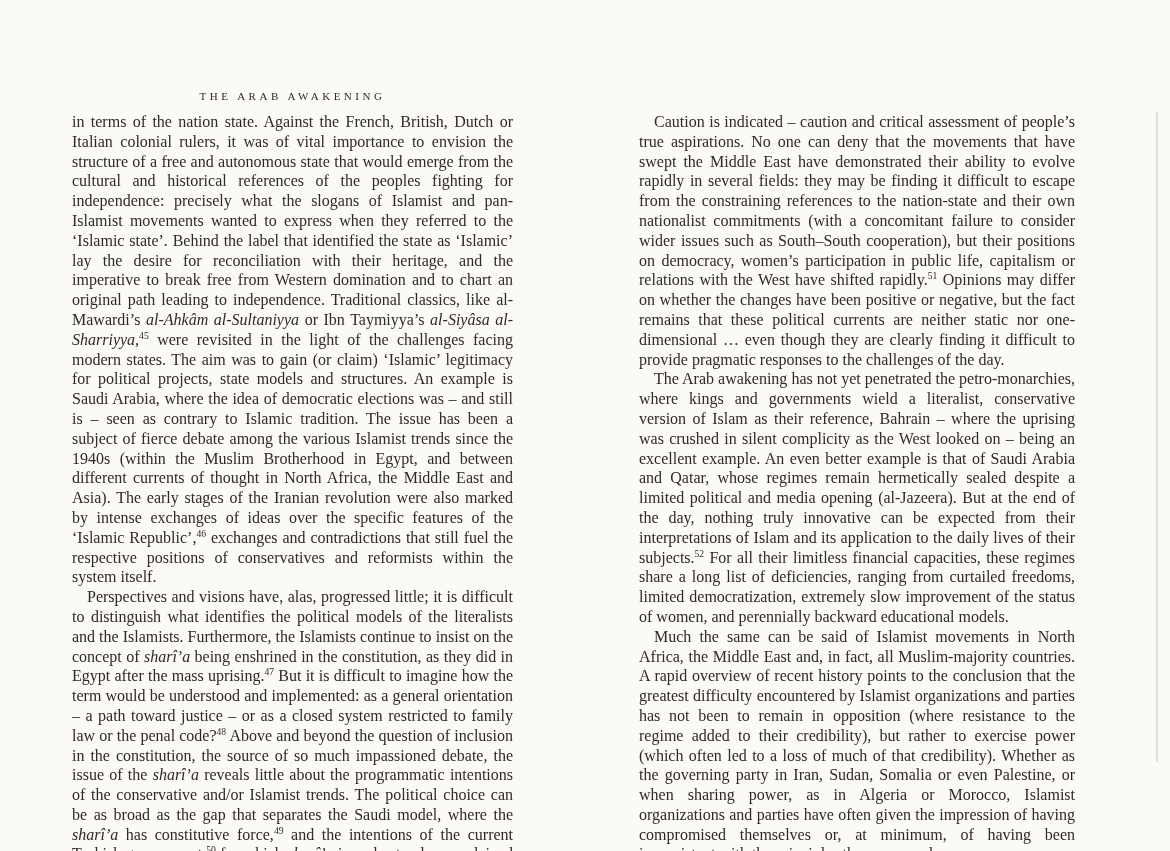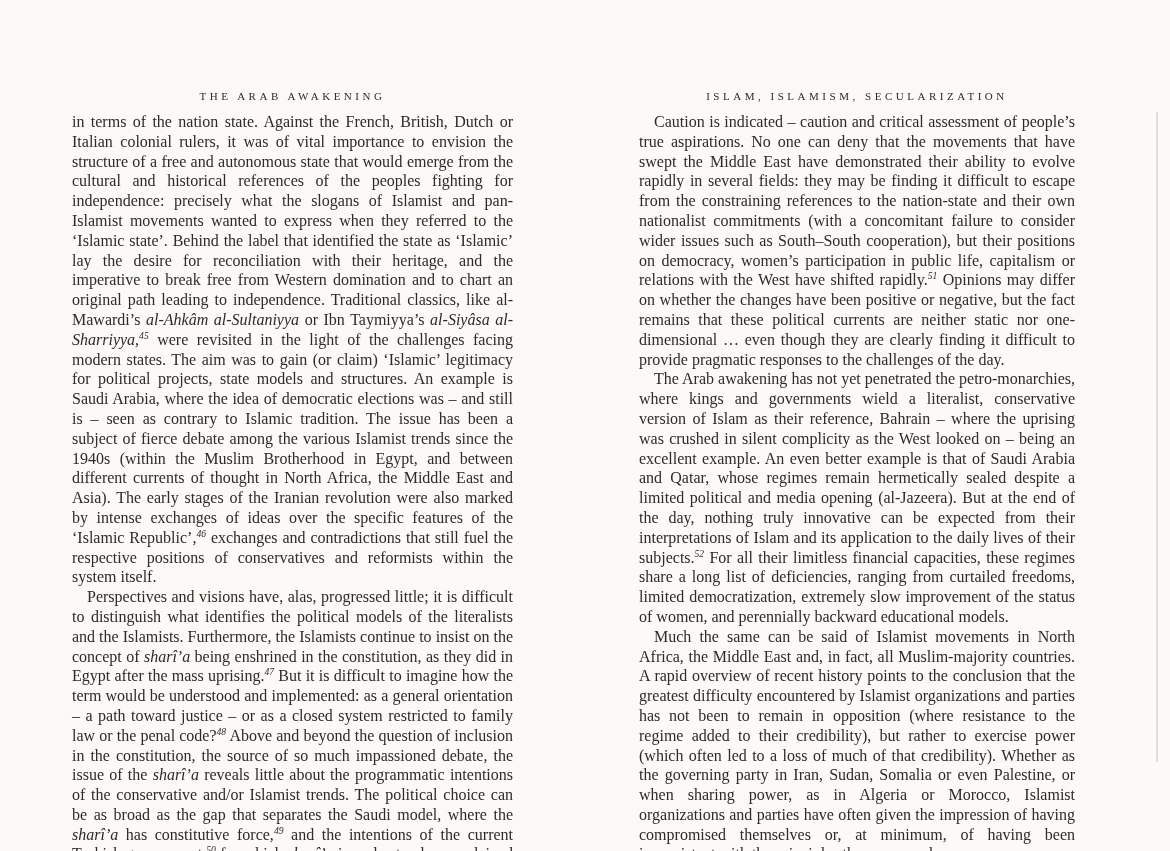--- a/index.html
+++ b/index.html
@@ -41,21 +41,20 @@
     line-height: 19.8px;
     text-align: justify;
   }
   .para { margin: 0; }
   .para.indent { text-indent: 15px; }
   .para em { font-style: italic; font-family: Liberation Serif, serif; }
   .para sup {
     font-size: 0.60em;
     line-height: 0;
     vertical-align: super;
-    font-style: italic;
   }
   .folio {
     position: absolute;
     top: 814px;
     left: 0; right: 0;
     text-align: center;
     font-size: 12.5px;
     letter-spacing: 0.22em;
     color: var(--ink, #2e2a26);
   }
@@ -76,21 +75,20 @@
 
   <section class="page page-left">
     <div class="running-head">THE ARAB AWAKENING</div>
     <div class="page-body">
         <p class="para"><span>in terms of the nation state. Against the French, British, Dutch or Italian colonial rulers, it was of vital importance to envision the structure of a free and autonomous state that would emerge from the cultural and historical references of the peoples fighting for independence: precisely what the slogans of Islamist and pan-Islamist movements wanted to express when they referred to the ‘Islamic state’. Behind the label that identified the state as ‘Islamic’ lay the desire for reconciliation with their heritage, and the imperative to break free from Western domination and to chart an original path leading to independence. Traditional classics, like al-Mawardi’s </span><em>al-Ahkâm al-Sultaniyya</em><span> or Ibn Taymiyya’s </span><em>al-Siyâsa al-Sharriyya</em><span>,</span><sup>45</sup><span> were revisited in the light of the challenges facing modern states. The aim was to gain (or claim) ‘Islamic’ legitimacy for political projects, state models and structures. An example is Saudi Arabia, where the idea of democratic elections was – and still is – seen as contrary to Islamic tradition. The issue has been a subject of fierce debate among the various Islamist trends since the 1940s (within the Muslim Brotherhood in Egypt, and between different currents of thought in North Africa, the Middle East and Asia). The early stages of the Iranian revolution were also marked by intense exchanges of ideas over the specific features of the ‘Islamic Republic’,</span><sup>46</sup><span> exchanges and contradictions that still fuel the respective positions of conservatives and reformists within the system itself.</span></p>
         <p class="para indent"><span>Perspectives and visions have, alas, progressed little; it is difficult to distinguish what identifies the political models of the literalists and the Islamists. Furthermore, the Islamists continue to insist on the concept of </span><em>sharî’a</em><span> being enshrined in the constitution, as they did in Egypt after the mass uprising.</span><sup>47</sup><span> But it is difficult to imagine how the term would be understood and implemented: as a general orientation – a path toward justice – or as a closed system restricted to family law or the penal code?</span><sup>48</sup><span> Above and beyond the question of inclusion in the constitution, the source of so much impassioned debate, the issue of the </span><em>sharî’a</em><span> reveals little about the programmatic intentions of the conservative and/or Islamist trends. The political choice can be as broad as the gap that separates the Saudi model, where the </span><em>sharî’a</em><span> has constitutive force,</span><sup>49</sup><span> and the intentions of the current Turkish government,</span><sup>50</sup><span> for which </span><em>sharî’a</em><span> is understood, as explained by Recep Tayyip Erdoğan, as a striving for less corruption, and for greater equality and freedom.</span></p>
       </div>
   </section>
 
   <section class="page page-right">
-    <div class="running-head">ISLAM, ISLAMISM, SECULARIZATION</div>
     <div class="page-body">
         <p class="para indent"><span>Caution is indicated – caution and critical assessment of people’s true aspirations. No one can deny that the movements that have swept the Middle East have demonstrated their ability to evolve rapidly in several fields: they may be finding it difficult to escape from the constraining references to the nation-state and their own nationalist commitments (with a concomitant failure to consider wider issues such as South–South cooperation), but their positions on democracy, women’s participation in public life, capitalism or relations with the West have shifted rapidly.</span><sup>51</sup><span> Opinions may differ on whether the changes have been positive or negative, but the fact remains that these political currents are neither static nor one-dimensional … even though they are clearly finding it difficult to provide pragmatic responses to the challenges of the day.</span></p>
         <p class="para indent"><span>The Arab awakening has not yet penetrated the petro-monarchies, where kings and governments wield a literalist, conservative version of Islam as their reference, Bahrain – where the uprising was crushed in silent complicity as the West looked on – being an excellent example. An even better example is that of Saudi Arabia and Qatar, whose regimes remain hermetically sealed despite a limited political and media opening (al-Jazeera). But at the end of the day, nothing truly innovative can be expected from their interpretations of Islam and its application to the daily lives of their subjects.</span><sup>52</sup><span> For all their limitless financial capacities, these regimes share a long list of deficiencies, ranging from curtailed freedoms, limited democratization, extremely slow improvement of the status of women, and perennially backward educational models.</span></p>
         <p class="para indent"><span>Much the same can be said of Islamist movements in North Africa, the Middle East and, in fact, all Muslim-majority countries. A rapid overview of recent history points to the conclusion that the greatest difficulty encountered by Islamist organizations and parties has not been to remain in opposition (where resistance to the regime added to their credibility), but rather to exercise power (which often led to a loss of much of that credibility). Whether as the governing party in Iran, Sudan, Somalia or even Palestine, or when sharing power, as in Algeria or Morocco, Islamist organizations and parties have often given the impression of having compromised themselves or, at minimum, of having been inconsistent with the principles they espoused</span></p>
       </div>
     <div class="folio">129</div>
   </section>
 
   <div class="page-edge-line"></div>
 

